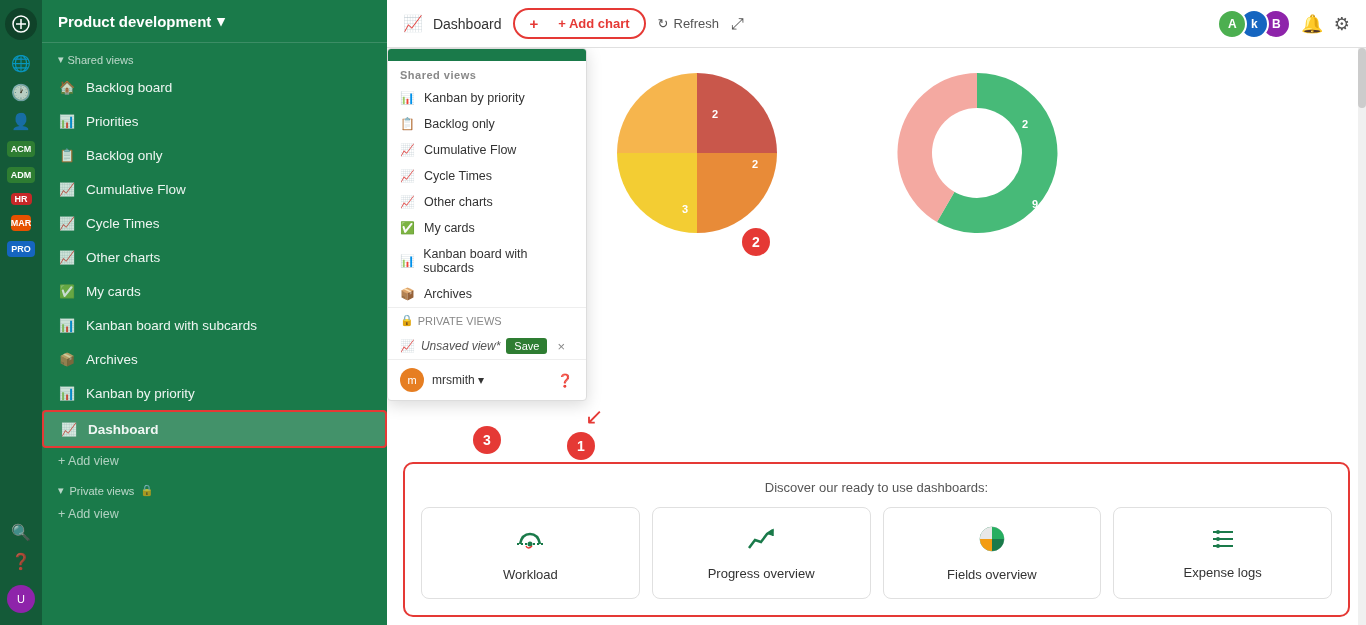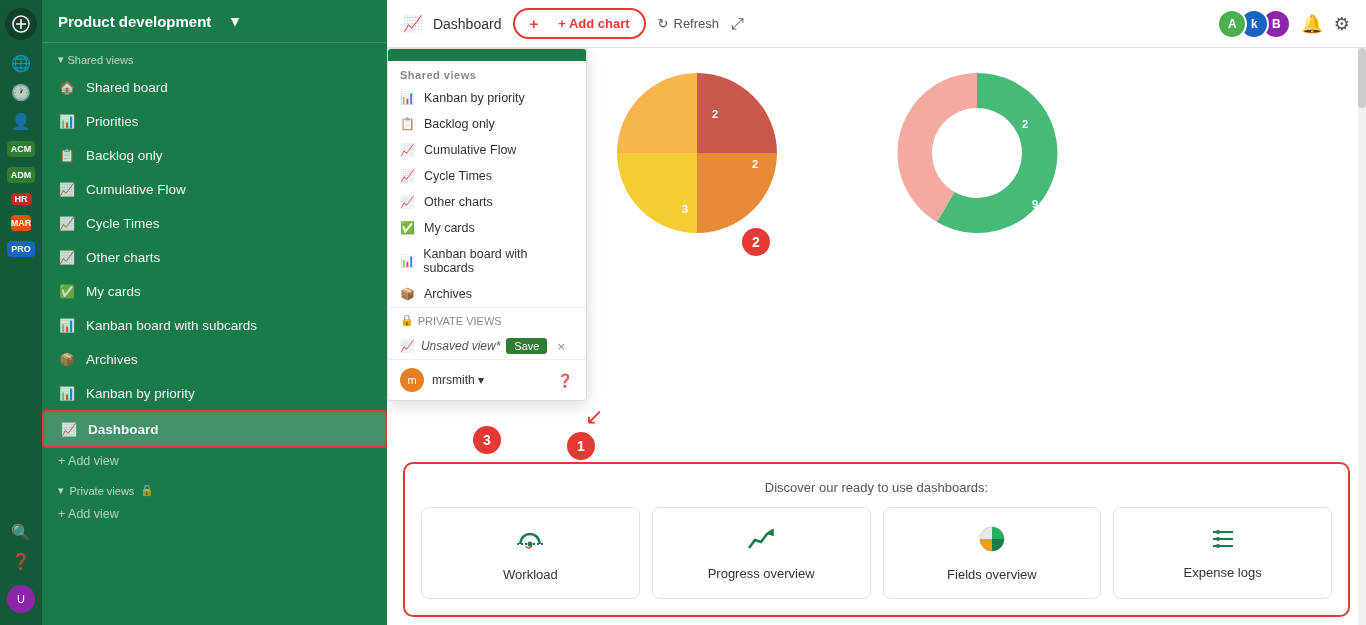--- a/index.html
+++ b/index.html
@@ -19,21 +19,21 @@
     }
     .sidebar-header {
       display: flex;
       align-items: center;
       padding: 12px 16px;
       gap: 10px;
       border-bottom: 1px solid rgba(255,255,255,0.15);
     }
     .sidebar-title {
       font-size: 15px; font-weight: 600; color: white;
-      display: flex; align-items: center; gap: 20px; justify-content: space-between;
+      display: flex; align-items: center; gap: 6px; justify-content: space-between;
     }
     .sidebar-section-label {
       font-size: 11px; color: rgba(255,255,255,0.7);
       padding: 10px 16px 4px 16px;
       display: flex; align-items: center; gap: 4px;
     }
     .sidebar-item {
       display: flex; align-items: center; gap: 10px;
       padding: 8px 16px;
       font-size: 13.5px; color: rgba(255,255,255,0.92);
@@ -241,21 +241,21 @@
     </div>
   </div>
 
   <div class="sidebar-section-label">
     <span>▾</span>
     <span>Shared views</span>
   </div>
 
   <div class="sidebar-item">
     <span class="item-icon">🏠</span>
-    <span>Shared board</span>
+    <span>Backlog board</span>
   </div>
   <div class="sidebar-item">
     <span class="item-icon">📊</span>
     <span>Priorities</span>
   </div>
   <div class="sidebar-item">
     <span class="item-icon">📋</span>
     <span>Backlog only</span>
   </div>
   <div class="sidebar-item">

